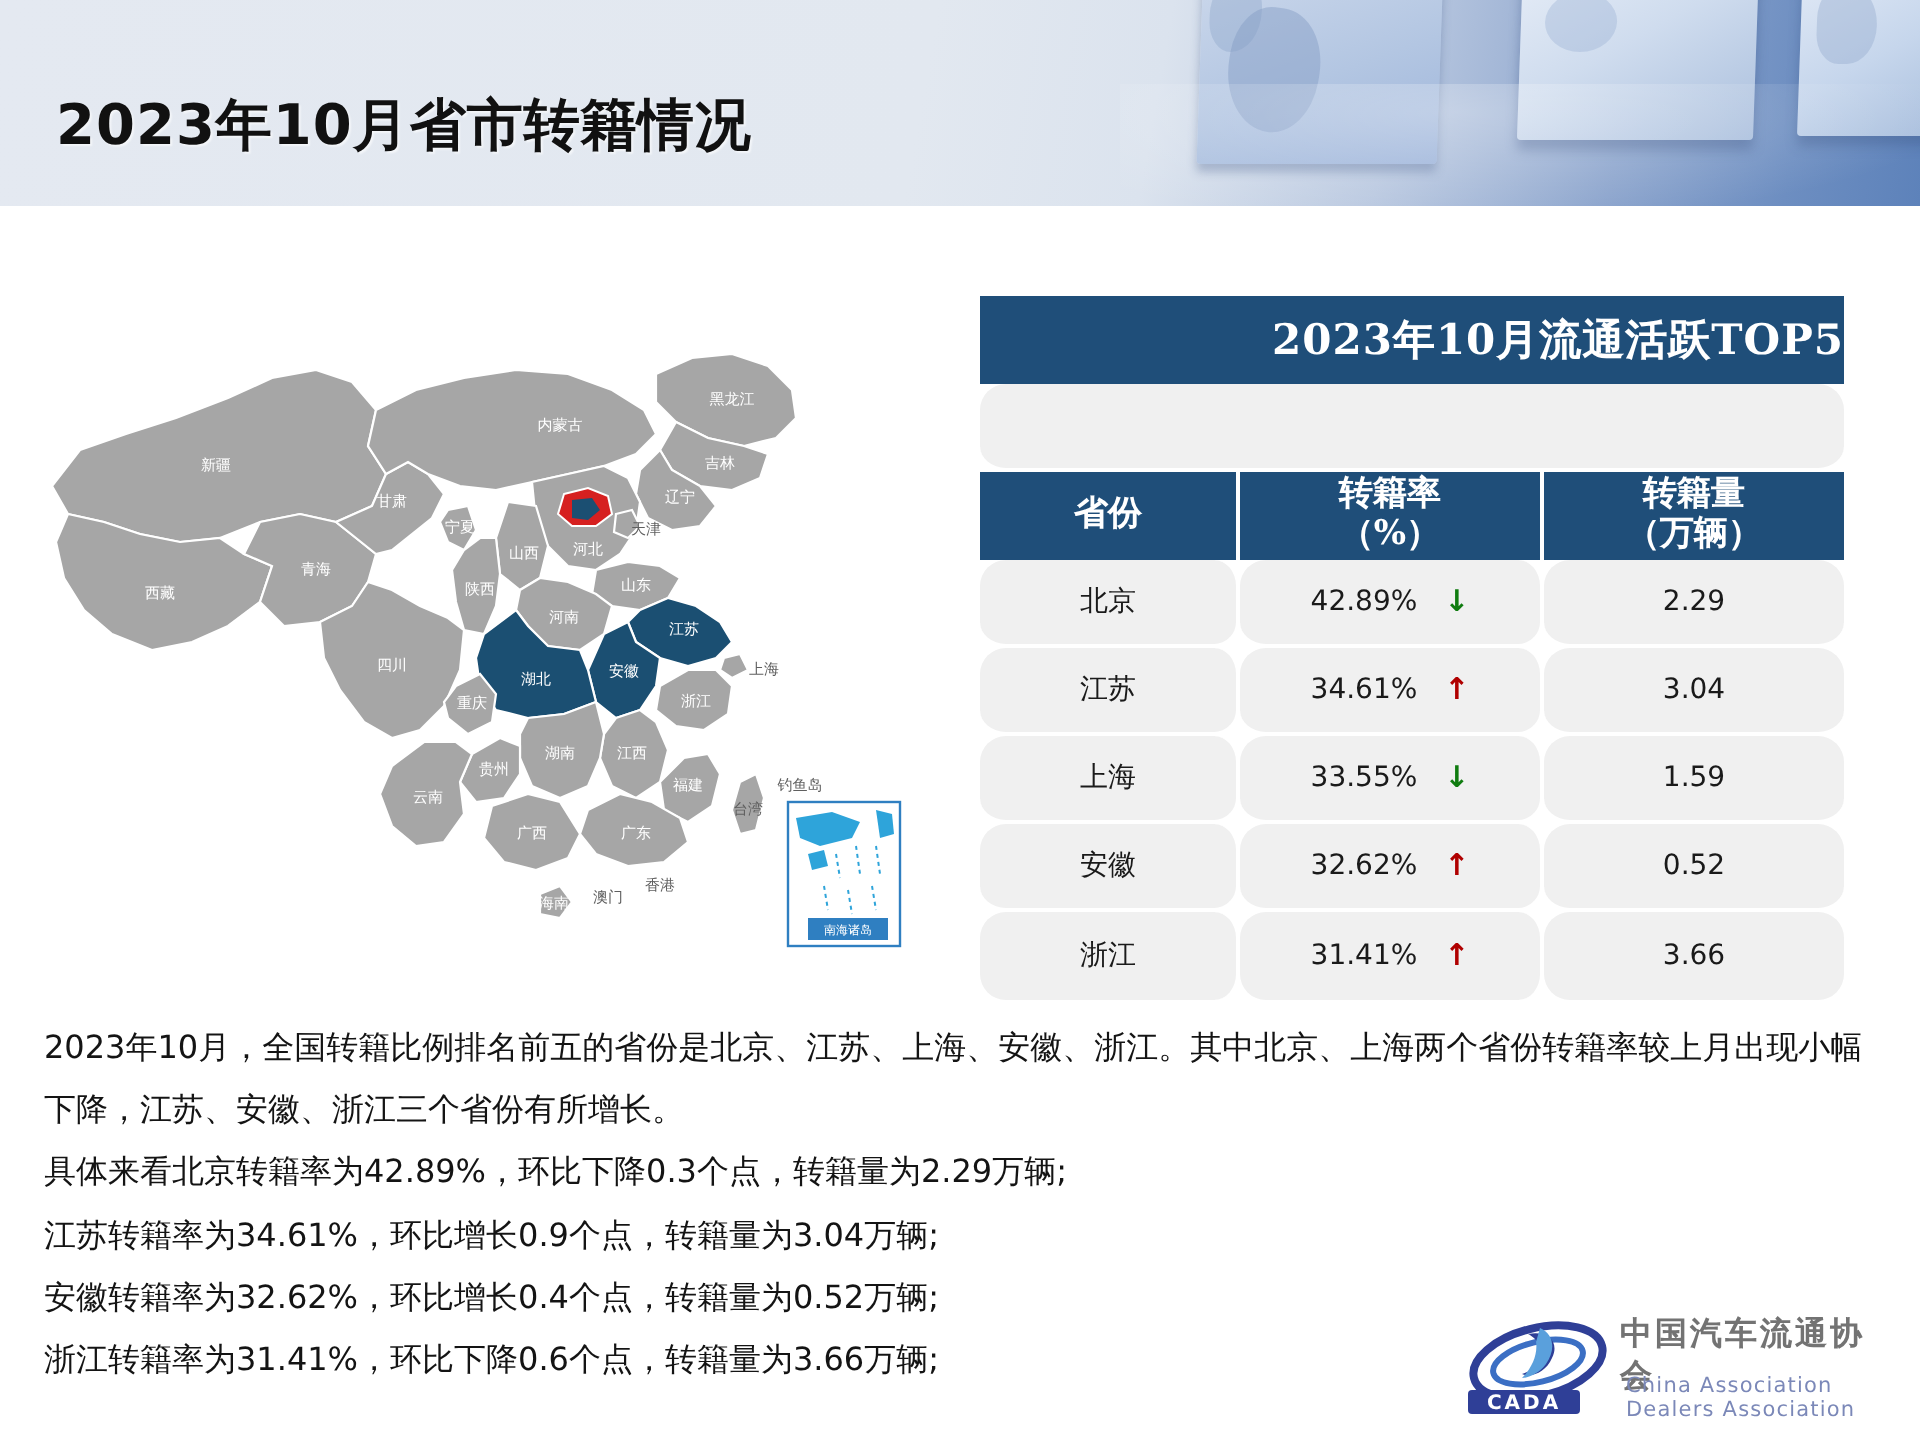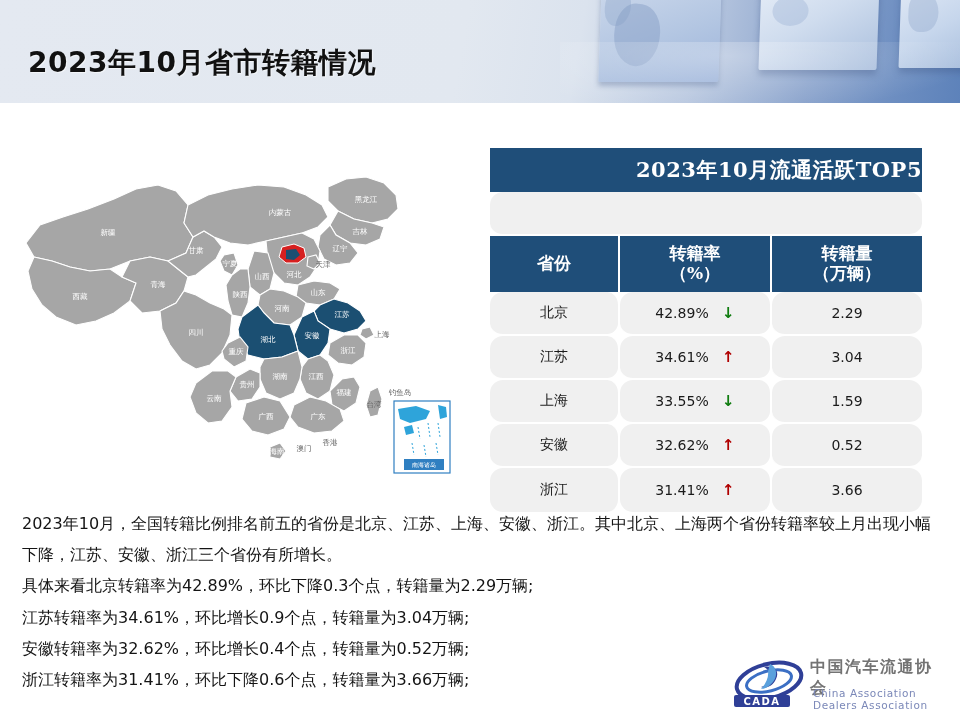--- a/index.html
+++ b/index.html
@@ -117,21 +117,21 @@
     text-align:right;
     height:44px;
     letter-spacing:.5px;
     font-family:"DejaVu Serif","Liberation Serif",serif;
   }
   .tbl-spacer { height:3px; background:#ffffff; padding:0; }
   .tbl-head th {
     background:#1f4e79;
     color:#ffffff;
     font-size:17px;
-    height:56px;
+    height:44px;
     text-align:center;
     font-family:"DejaVu Serif","Liberation Serif",serif;
     border-right:2px solid #ffffff;
     line-height:1.15;
   }
   .tbl-head th:last-child { border-right:none; }
   .rank-table td {
     background:#f0f0f0;
     height:44px;
     text-align:center;

